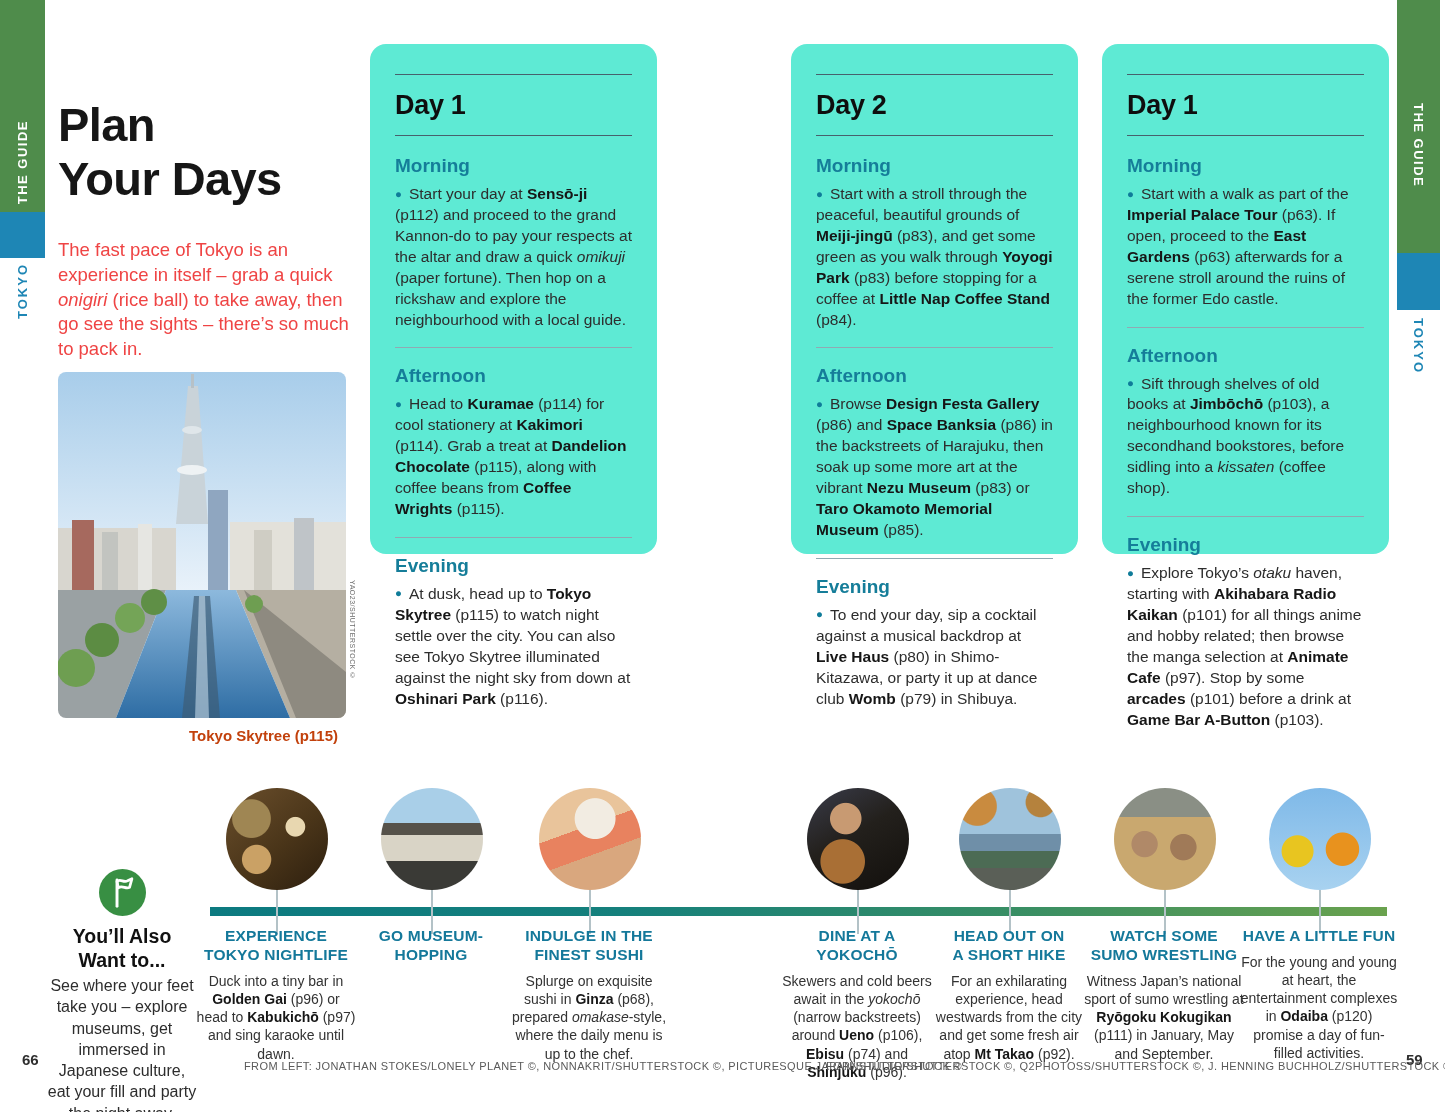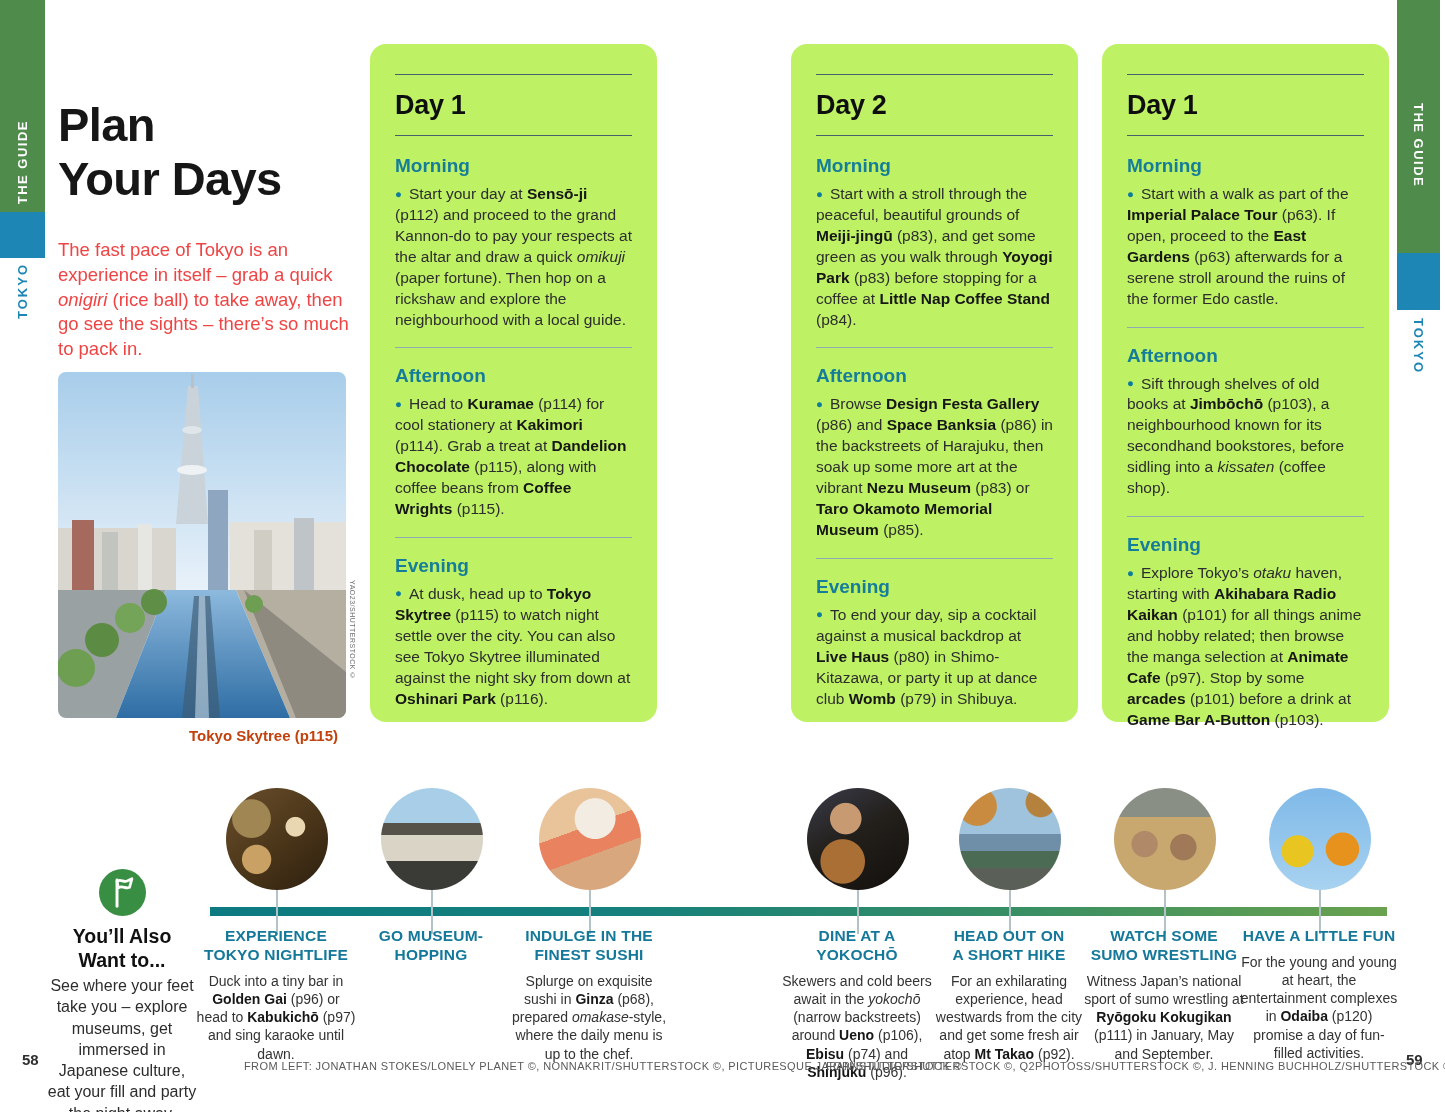--- a/index.html
+++ b/index.html
@@ -28,22 +28,22 @@
   
   .hero { position:absolute; left:58px; top:372px; width:288px; height:346px;
     border-radius:8px; overflow:hidden; }
   .hero svg { display:block; }
   .hero-credit { position:absolute; left:349px; top:580px; font-size:7px; color:#6d6d6d;
     letter-spacing:0.5px; }
   .hero-caption { position:absolute; left:58px; top:727px; width:280px; text-align:right;
     font-size:15px; font-weight:700; color:#c2410c; }
 
   
-  .day-card { position:absolute; top:44px; width:287px; height:678px;
-    background:#bef264; border-radius:16px; padding:26px 25px; }
+  .day-card { position:absolute; top:44px; width:287px; height:510px;
+    background:#5eead4; border-radius:16px; padding:26px 25px; }
   .rule { border-top:1.5px solid #47616c; }
   .rule.light { border-top:1px solid #90a9b2; margin:17px 0; }
   .rule.t1 { margin:4px 0 15px; }
   .rule.t2 { margin:14px 0 19px; }
   .day-title { font-size:27px; font-weight:700; color:#0e0e0e; letter-spacing:-0.3px; }
   .sec-heading { font-size:19px; font-weight:700; color:#157d99; margin-bottom:7px; }
   .sec-body { font-size:15.5px; line-height:1.35; color:#2d2d2d; }
   .sec-body b, .item-body b { font-weight:700; color:#161616; }
   .bullet::before { content:"●"; color:#0f7c99; font-size:11.5px; margin-right:7px;
     position:relative; top:-1.5px; }
@@ -275,18 +275,18 @@
   </div>
   <div class="item-col" style="left:1084px;">
     <div class="item-heading">WATCH SOME<br>SUMO WRESTLING</div>
     <p class="item-body">Witness Japan’s national sport of sumo wrestling at <b>Ryōgoku Kokugikan</b> (p111) in January, May and September.</p>
   </div>
   <div class="item-col" style="left:1239px;">
     <div class="item-heading">HAVE A LITTLE FUN</div>
     <p class="item-body">For the young and young at heart, the entertainment complexes in <b>Odaiba</b> (p120) promise a day of fun-filled activities.</p>
   </div>
 
-  <span class="page-num" style="left:22px;">58</span>
+  <span class="page-num" style="left:22px;">66</span>
   <span class="page-num" style="left:1406px;">59</span>
   <span class="credit-line" style="left:200px;">FROM LEFT: JONATHAN STOKES/LONELY PLANET ©, NONNAKRIT/SHUTTERSTOCK ©, PICTURESQUE JAPAN/SHUTTERSTOCK ©</span>
   <span class="credit-line" style="left:782px;">FORNSTUDIO/SHUTTERSTOCK ©, Q2PHOTOSS/SHUTTERSTOCK ©, J. HENNING BUCHHOLZ/SHUTTERSTOCK ©, NNAYNE/SHUTTERSTOCK ©</span>
 
 </div>
 
 </body></html>

